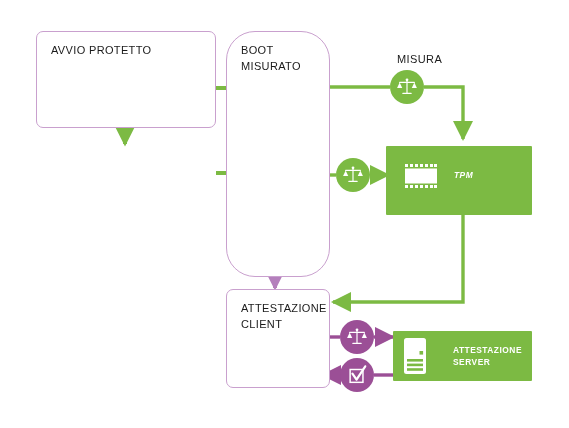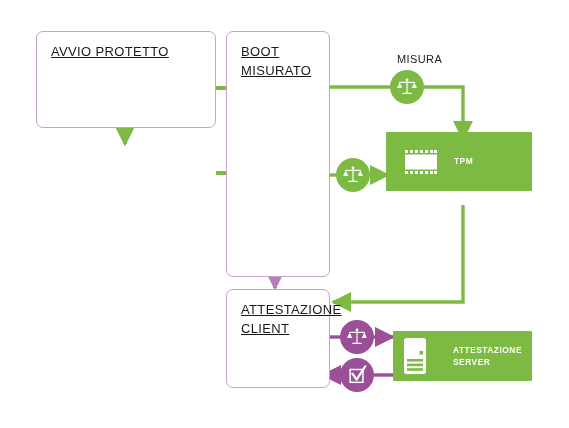--- a/index.html
+++ b/index.html
@@ -30,26 +30,25 @@
     position: absolute;
     box-sizing: border-box;
     background: #ffffff;
     border: 1.6px solid #C9A0CE;
     border-radius: 7px;
   }
   .box-label {
     position: absolute;
     left: 14px;
     top: 11px;
-    font-size: 13px;
+    font-size: 11px;
     letter-spacing: 0.35px;
     color: #1a1a1a;
     line-height: 1.45;
     white-space: pre-line;
-    text-decoration: underline;
   }
 
   .gbox {
     position: absolute;
     box-sizing: border-box;
     background: #7CBA43;
     border: none;
     border-radius: 1px;
   }
   .gbox-label {
@@ -138,30 +137,30 @@
 
     <path d="M393,375 L374,375" fill="none" stroke="#9B4F96" stroke-width="3.4"></path>
     <line x1="340" y1="375" x2="323" y2="375" stroke="#9B4F96" stroke-width="3.4" marker-end="url(#arrow-purple-dark)"></line>
   </svg>
 
   <div class="box" style="left:36px; top:31px; width:180px; height:97px;">
     <div class="box-label">AVVIO PROTETTO</div>
   </div>
 
 
-  <div class="box" style="left:226px; top:31px; width:104px; height:246px;">
+  <div class="box" style="left:226px; top:31px; width:104px; height:246px;border-radius:29px;">
     <div class="box-label">BOOT MISURATO</div>
   </div>
 
   <div class="box" style="left:226px; top:289px; width:104px; height:99px;">
     <div class="box-label">ATTESTAZIONE
 CLIENT</div>
   </div>
 
-  <div class="gbox" style="left:386px; top:132px; width:146px; height:59px;">
+  <div class="gbox" style="left:386px; top:146px; width:146px; height:69px;font-style:italic;">
 
     <svg class="chip-icon" style="left:14px; top:16px;" viewBox="0 0 42 28" xmlns="http://www.w3.org/2000/svg">
       <rect x="5" y="6.5" width="32" height="15" fill="#ffffff"></rect>
       <g fill="#ffffff">
         <rect x="5" y="2" width="3" height="3"></rect>
         <rect x="10" y="2" width="3" height="3"></rect>
         <rect x="15" y="2" width="3" height="3"></rect>
         <rect x="20" y="2" width="3" height="3"></rect>
         <rect x="25" y="2" width="3" height="3"></rect>
         <rect x="30" y="2" width="3" height="3"></rect>

